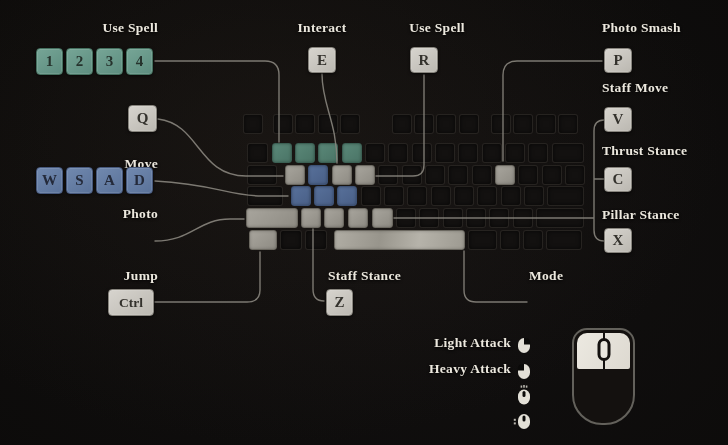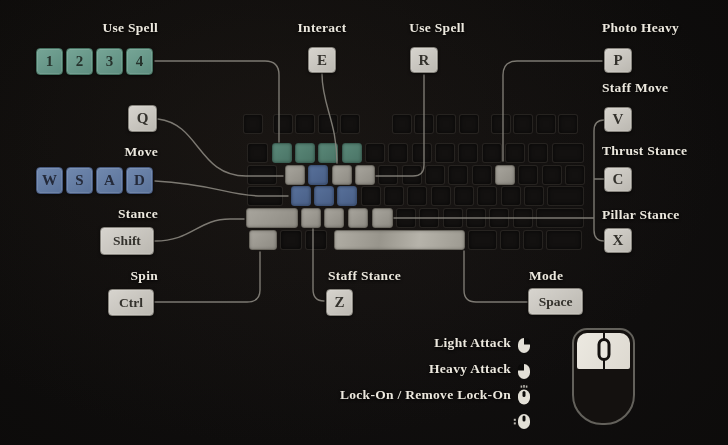--- a/index.html
+++ b/index.html
@@ -145,45 +145,43 @@
   </svg>
 
   <div class="lbl ra" style="top:20px;right:570px">Use Spell</div>
   <div class="cap green" style="left:36px;top:48px;width:27px;height:27px">1</div>
   <div class="cap green" style="left:66px;top:48px;width:27px;height:27px">2</div>
   <div class="cap green" style="left:96px;top:48px;width:27px;height:27px">3</div>
   <div class="cap green" style="left:126px;top:48px;width:27px;height:27px">4</div>
 
   <div class="cap" style="left:128px;top:105px;width:29px;height:27px">Q</div>
 
-  <div class="lbl ra" style="top:144px;right:570px">Move</div>
+  <div class="lbl ra" style="top:156px;right:570px">Move</div>
   <div class="cap blue" style="left:36px;top:167px;width:27px;height:27px">W</div>
   <div class="cap blue" style="left:66px;top:167px;width:27px;height:27px">S</div>
   <div class="cap blue" style="left:96px;top:167px;width:27px;height:27px">A</div>
   <div class="cap blue" style="left:126px;top:167px;width:27px;height:27px">D</div>
 
-  <div class="lbl ra" style="top:206px;right:570px">Stance</div>
-  <div class="cap small-text" style="left:100px;top:227px;width:54px;height:28px">Shift</div>
-
-  <div class="lbl ra" style="top:268px;right:570px">Spin</div>
+  <div class="lbl ra" style="top:206px;right:570px">Photo</div>
+
+  <div class="lbl ra" style="top:268px;right:570px">Jump</div>
   <div class="cap small-text" style="left:108px;top:289px;width:46px;height:27px">Ctrl</div>
 
   <div class="lbl ctr" style="top:20px;left:272px;width:100px">Interact</div>
   <div class="cap" style="left:308px;top:47px;width:28px;height:26px">E</div>
 
   <div class="lbl ctr" style="top:20px;left:384px;width:106px">Use Spell</div>
   <div class="cap" style="left:410px;top:47px;width:28px;height:26px">R</div>
 
   <div class="lbl" style="top:268px;left:328px">Staff Stance</div>
   <div class="cap" style="left:326px;top:289px;width:27px;height:27px">Z</div>
 
   <div class="lbl" style="top:268px;left:529px">Mode</div>
-  <div class="cap small-text" style="left:528px;top:288px;width:55px;height:27px">Space</div>
-
-  <div class="lbl" style="top:20px;left:602px">Photo Heavy</div>
+
+  <div class="lbl" style="top:20px;left:602px">Photo Smash</div>
   <div class="cap" style="left:604px;top:48px;width:28px;height:25px">P</div>
 
   <div class="lbl" style="top:80px;left:602px">Staff Move</div>
   <div class="cap" style="left:604px;top:107px;width:28px;height:25px">V</div>
 
   <div class="lbl" style="top:143px;left:602px">Thrust Stance</div>
   <div class="cap" style="left:604px;top:167px;width:28px;height:25px">C</div>
 
   <div class="lbl" style="top:207px;left:602px">Pillar Stance</div>
   <div class="cap" style="left:604px;top:228px;width:28px;height:25px">X</div>
@@ -193,21 +191,20 @@
     <rect x="2" y="3" width="12" height="15" rx="6" ry="6.5" fill="#e3e0d7"></rect>
     <path d="M8 3 h2 a4.2 4.4 0 0 1 4.2 4.4 V9.6 H8 Z" fill="#0b0a09"></path>
   </svg>
 
   <div class="lbl ra" style="top:361px;right:217px">Heavy Attack</div>
   <svg class="micon" style="left:516px;top:361px" width="16" height="19" viewBox="0 0 16 19">
     <rect x="2" y="3" width="12" height="15" rx="6" ry="6.5" fill="#e3e0d7"></rect>
     <path d="M8 3 h-2 a4.2 4.4 0 0 0 -4.2 4.4 V9.6 H8 Z" fill="#0b0a09"></path>
   </svg>
 
-  <div class="lbl ra" style="top:387px;right:217px">Lock-On / Remove Lock-On</div>
   <svg class="micon" style="left:516px;top:385px" width="16" height="21" viewBox="0 0 16 21">
     <rect x="4.6" y="0.5" width="1.6" height="2.2" fill="#b9b6ae"></rect>
     <rect x="7.2" y="0" width="1.6" height="2.7" fill="#b9b6ae"></rect>
     <rect x="9.8" y="0.5" width="1.6" height="2.2" fill="#b9b6ae"></rect>
     <rect x="2" y="4.5" width="12" height="15" rx="6" ry="6.5" fill="#e3e0d7"></rect>
     <rect x="6.5" y="6" width="3" height="6" rx="1.5" fill="#0b0a09"></rect>
   </svg>
 
   <svg class="micon" style="left:513px;top:412px" width="19" height="19" viewBox="0 0 19 19">
     <rect x="0.8" y="6.8" width="2" height="2" fill="#b9b6ae"></rect>

